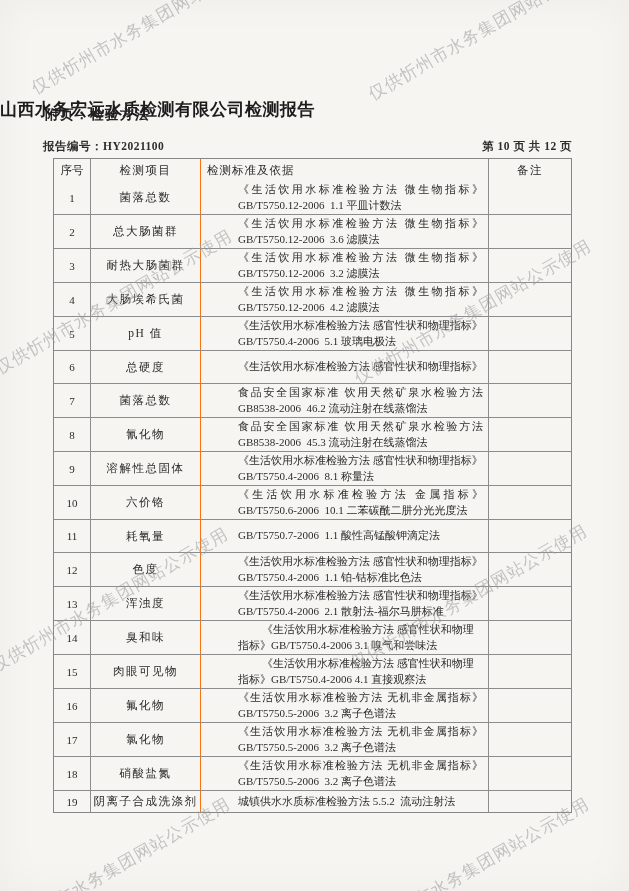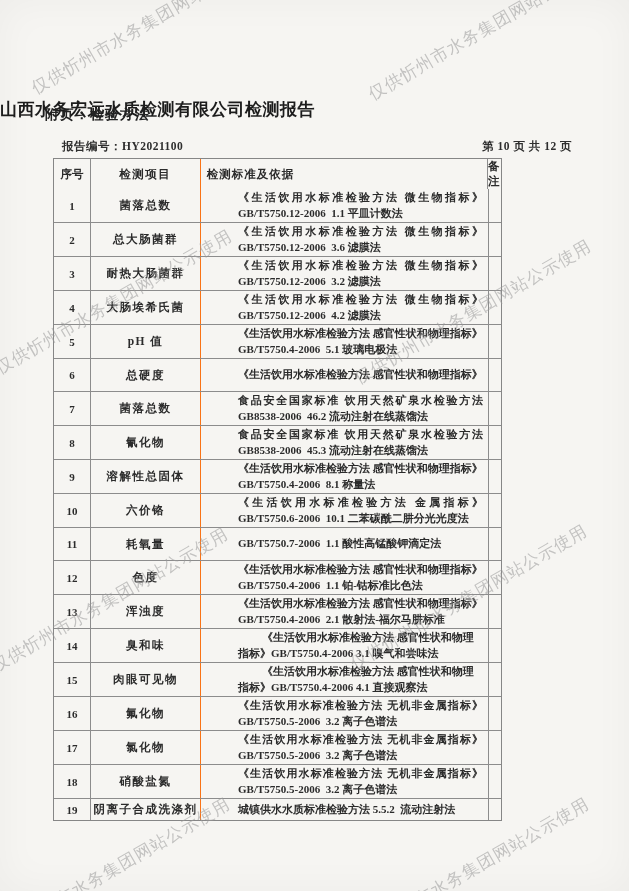--- a/index.html
+++ b/index.html
@@ -13,28 +13,28 @@
   .report-title {
     position:absolute; left:0; right:16px; top:72px;
     text-align:left; font-size:17px; font-weight:bold;
     letter-spacing:0.5px; color:#1c1c1c;margin-top:26px;
   }
   .attachment {
     position:absolute; left:45px; top:106px;
     font-size:13.5px; font-weight:bold; letter-spacing:1.5px; color:#222;
   }
   .report-meta {
-    position:absolute; left:62px; right:57px; top:139px;
+    position:absolute; left:43px; right:57px; top:139px;
     display:flex; justify-content:space-between;
     font-size:11.5px; font-weight:600; color:#2e2e2e; letter-spacing:0.5px;
   }
   .methods-table {
-    position:absolute; left:53px; top:158px; width:449px;
+    position:absolute; left:53px; top:158px; width:519px;
     border:1px solid #868686; box-sizing:border-box;
-    font-size:11px; color:#2b2b2b;font-weight:bold;
+    font-size:11px; color:#2b2b2b;
   }
   .t-row { display:flex; align-items:stretch; min-height:33px; box-sizing:border-box; }
   .t-row + .t-row { border-top:1px solid #8c8c8c; }
   .t-row.head { min-height:22px; font-size:11.5px; }
   .t-row.single { min-height:22px; }
   .c { box-sizing:border-box; display:flex; flex-direction:column; justify-content:center; }
   .c1 { width:37px; border-right:1px solid #8c8c8c; align-items:center; text-align:center; }
   .c2 { width:110px; border-right:1px solid #f97316; align-items:center; text-align:center; letter-spacing:1.5px; font-size:11.5px; padding:0 2px; }
   .c3 { width:288px; border-right:1px solid #8c8c8c; padding:1px 5px 1px 6px; }
   .c4 { flex:1; align-items:center; text-align:center; letter-spacing:1.5px; }

